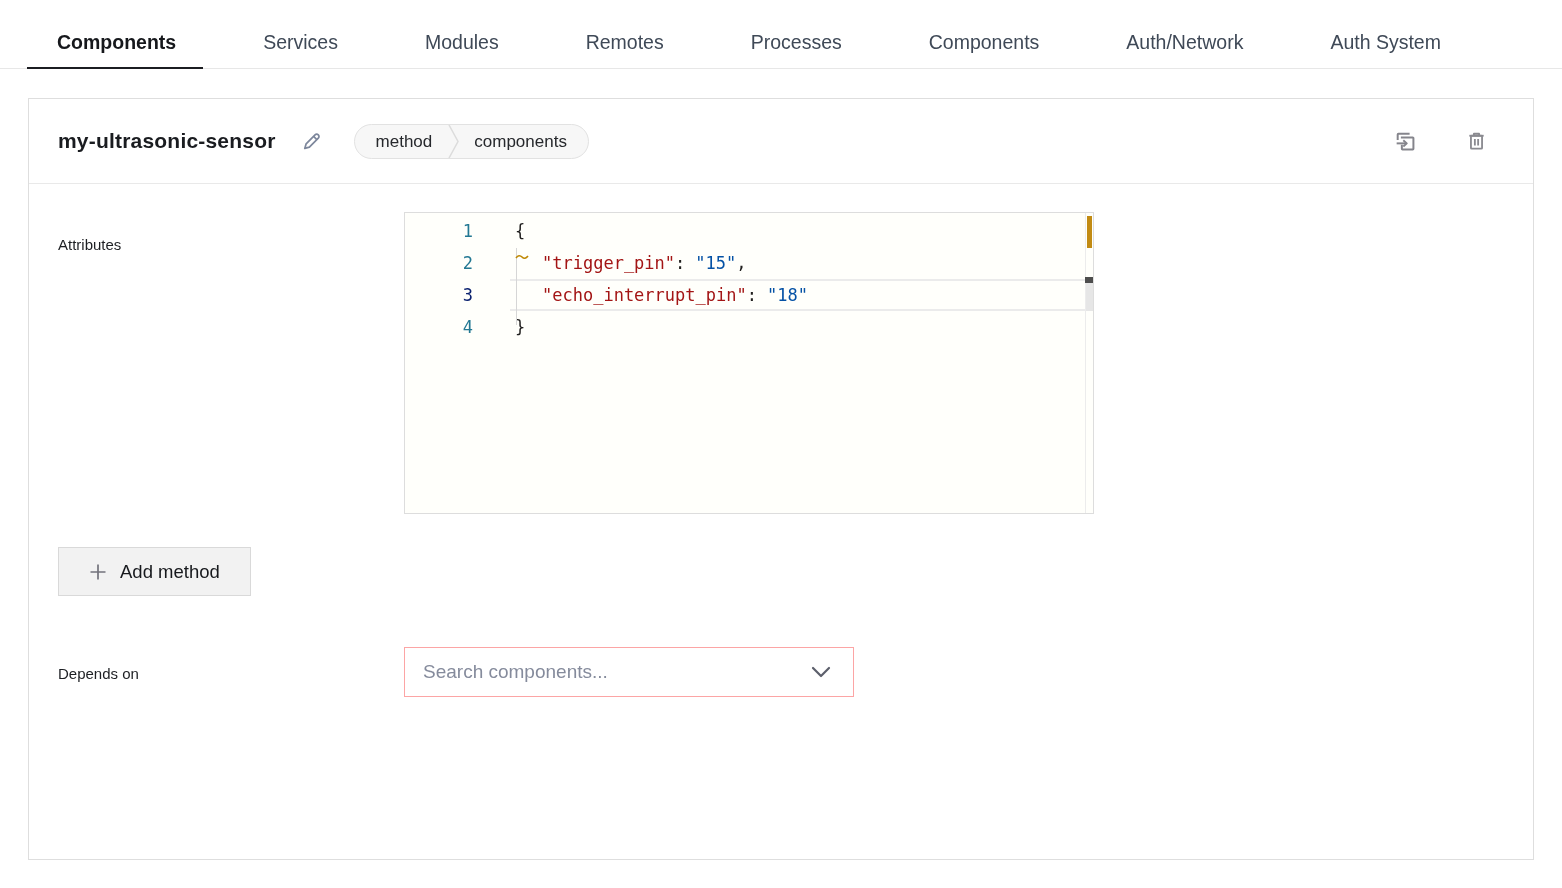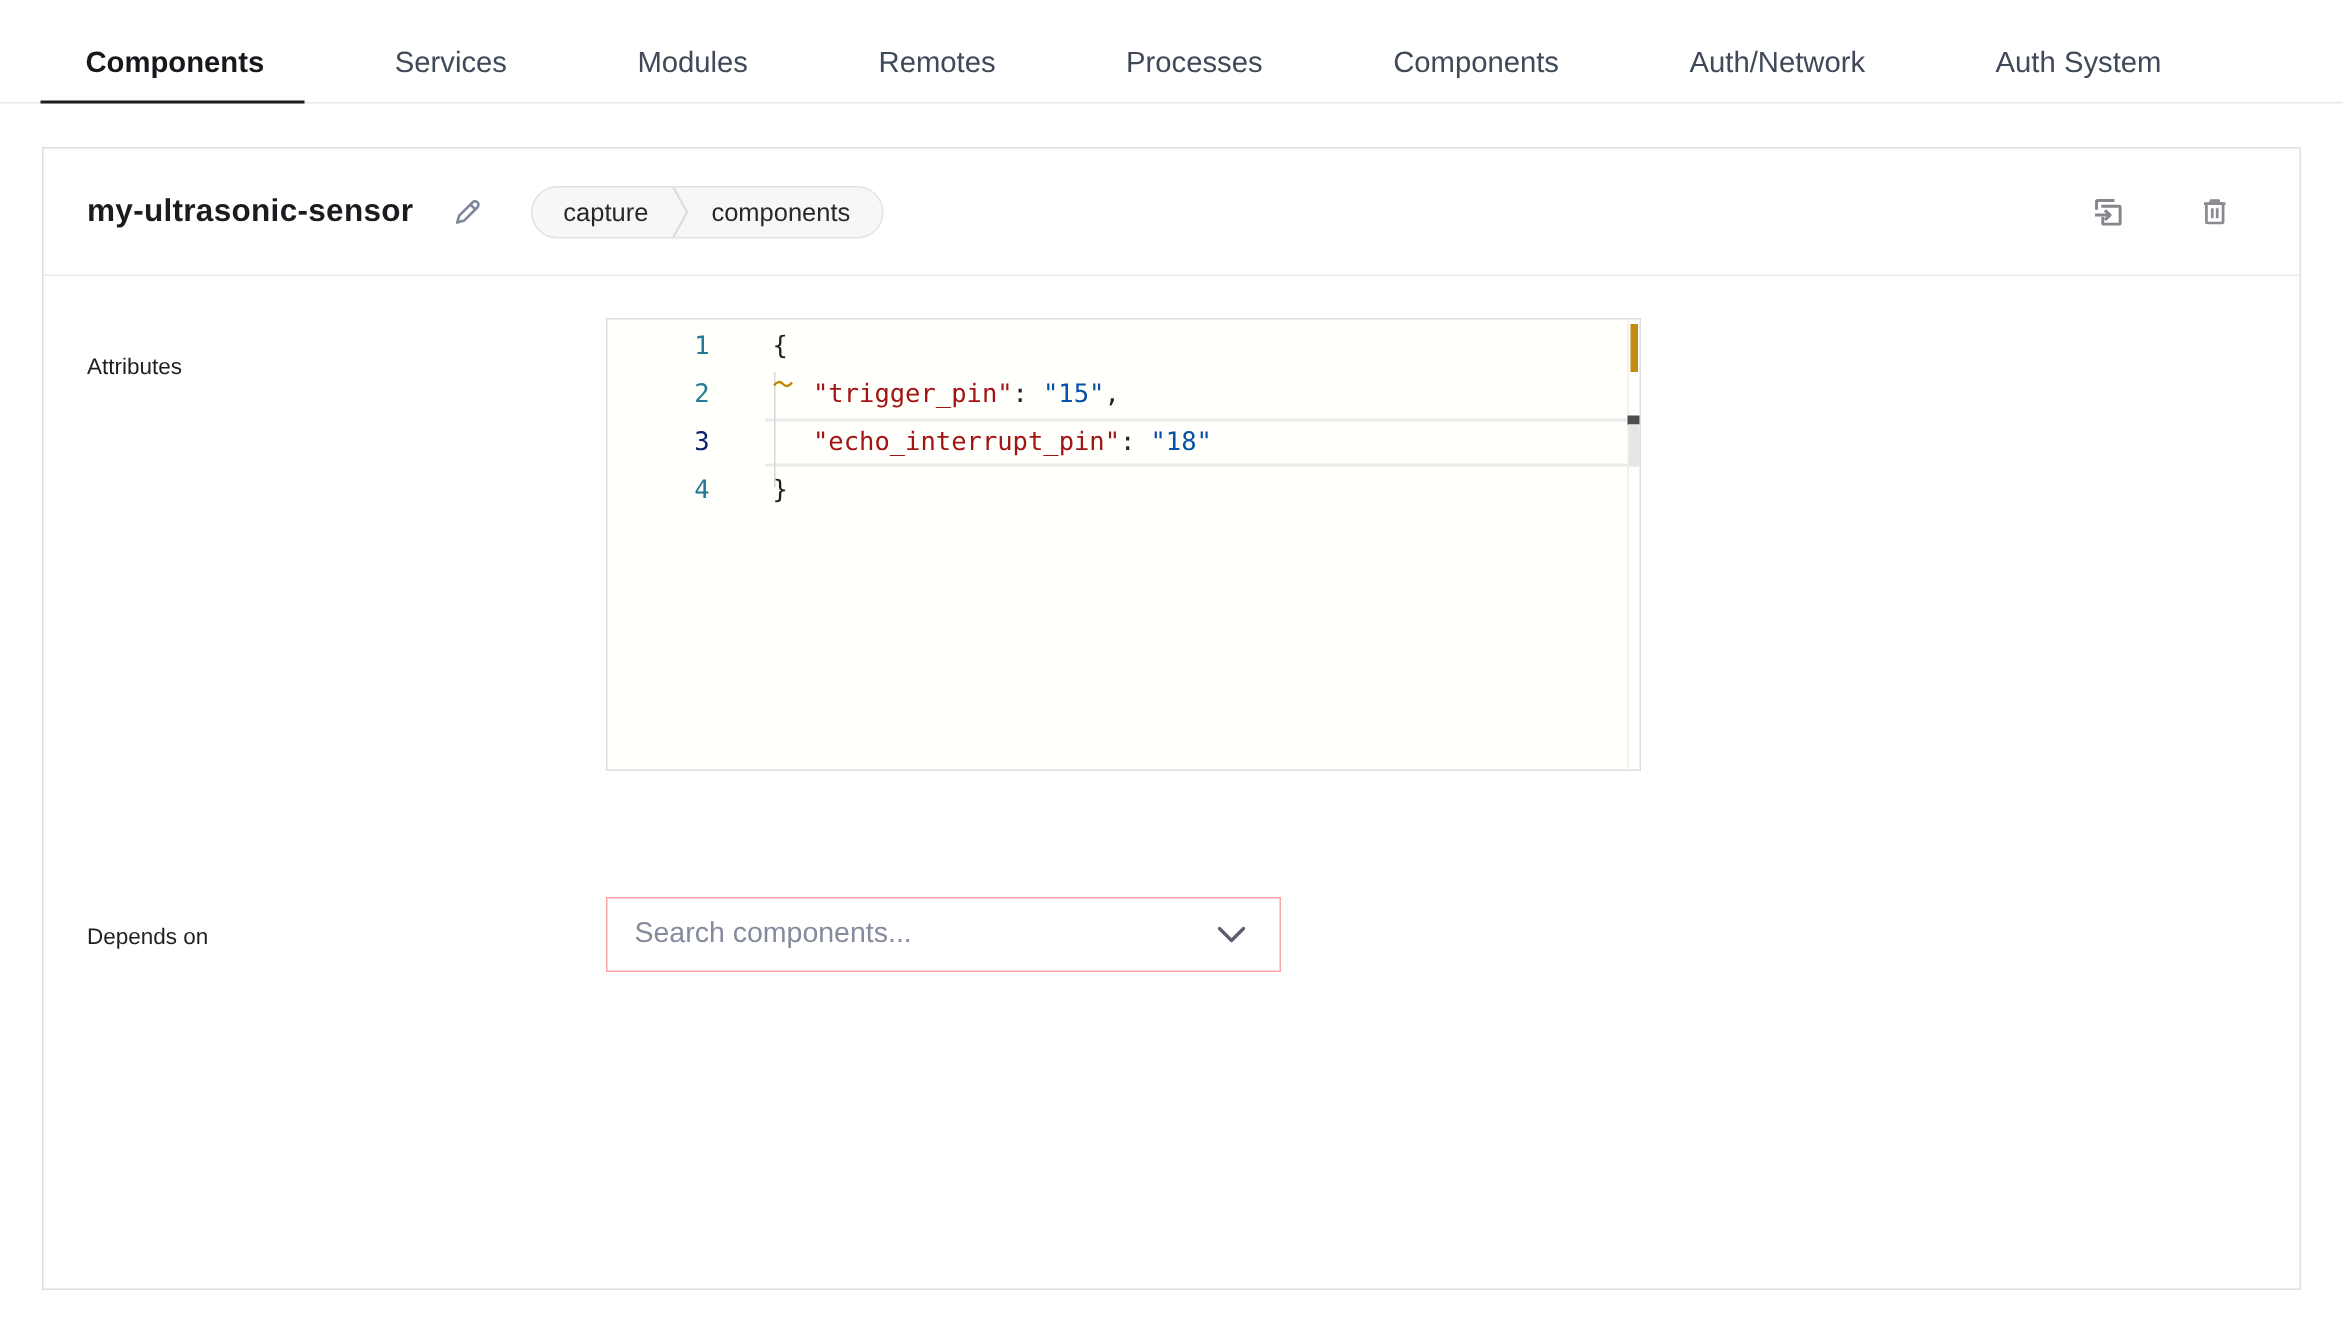--- a/index.html
+++ b/index.html
@@ -106,21 +106,21 @@
     <button class="icon-btn edit-btn">
       <span style="display:flex;">
         <svg width="23" height="23" viewBox="0 0 24 24" fill="none" stroke="#7d879c" stroke-width="1.8" stroke-linejoin="round">
           <path d="M5 19.2 6.4 14.4 15.7 5.1 a2.4 2.4 0 0 1 3.4 3.4 L9.8 17.8 5 19.2 Z"></path>
           <path d="M14.2 6.6 l3.4 3.4"></path>
         </svg>
       </span>
     </button>
 
     <div class="badge">
-      <span class="badge-seg">capture</span>
+      <span class="badge-seg">method</span>
       <span style="display:flex;">
         <svg width="11" height="33" viewBox="0 0 11 33" fill="none" stroke="#dcdcdc" stroke-width="1.5">
           <polyline points="1,0 10,16.5 1,33"></polyline>
         </svg>
       </span>
       <span class="badge-seg second">components</span>
     </div>
 
     <div class="hdr-spacer"></div>
 
@@ -180,20 +180,28 @@
 
         <div class="ruler">
           <div class="warn-mark"></div>
           <div class="cursor-mark"></div>
           <div class="scroll-thumb"></div>
         </div>
       </div>
     </div>
 
     <div class="row row-datacap">
+      <button class="btn">
+        <span style="display:flex;">
+          <svg width="18" height="18" viewBox="0 0 18 18" stroke="#73737c" stroke-width="1.7">
+            <path d="M9 1.5 V16.5 M1.5 9 H16.5"></path>
+          </svg>
+        </span>
+        <span>Add method</span>
+      </button>
     </div>
 
 
     <div class="row row-depends">
       <div class="row-label">
         <div class="inner">Depends on</div>
       </div>
       <div class="select">
         <input type="text" value="" placeholder="Search components..." style="">
         <span class="chev">

